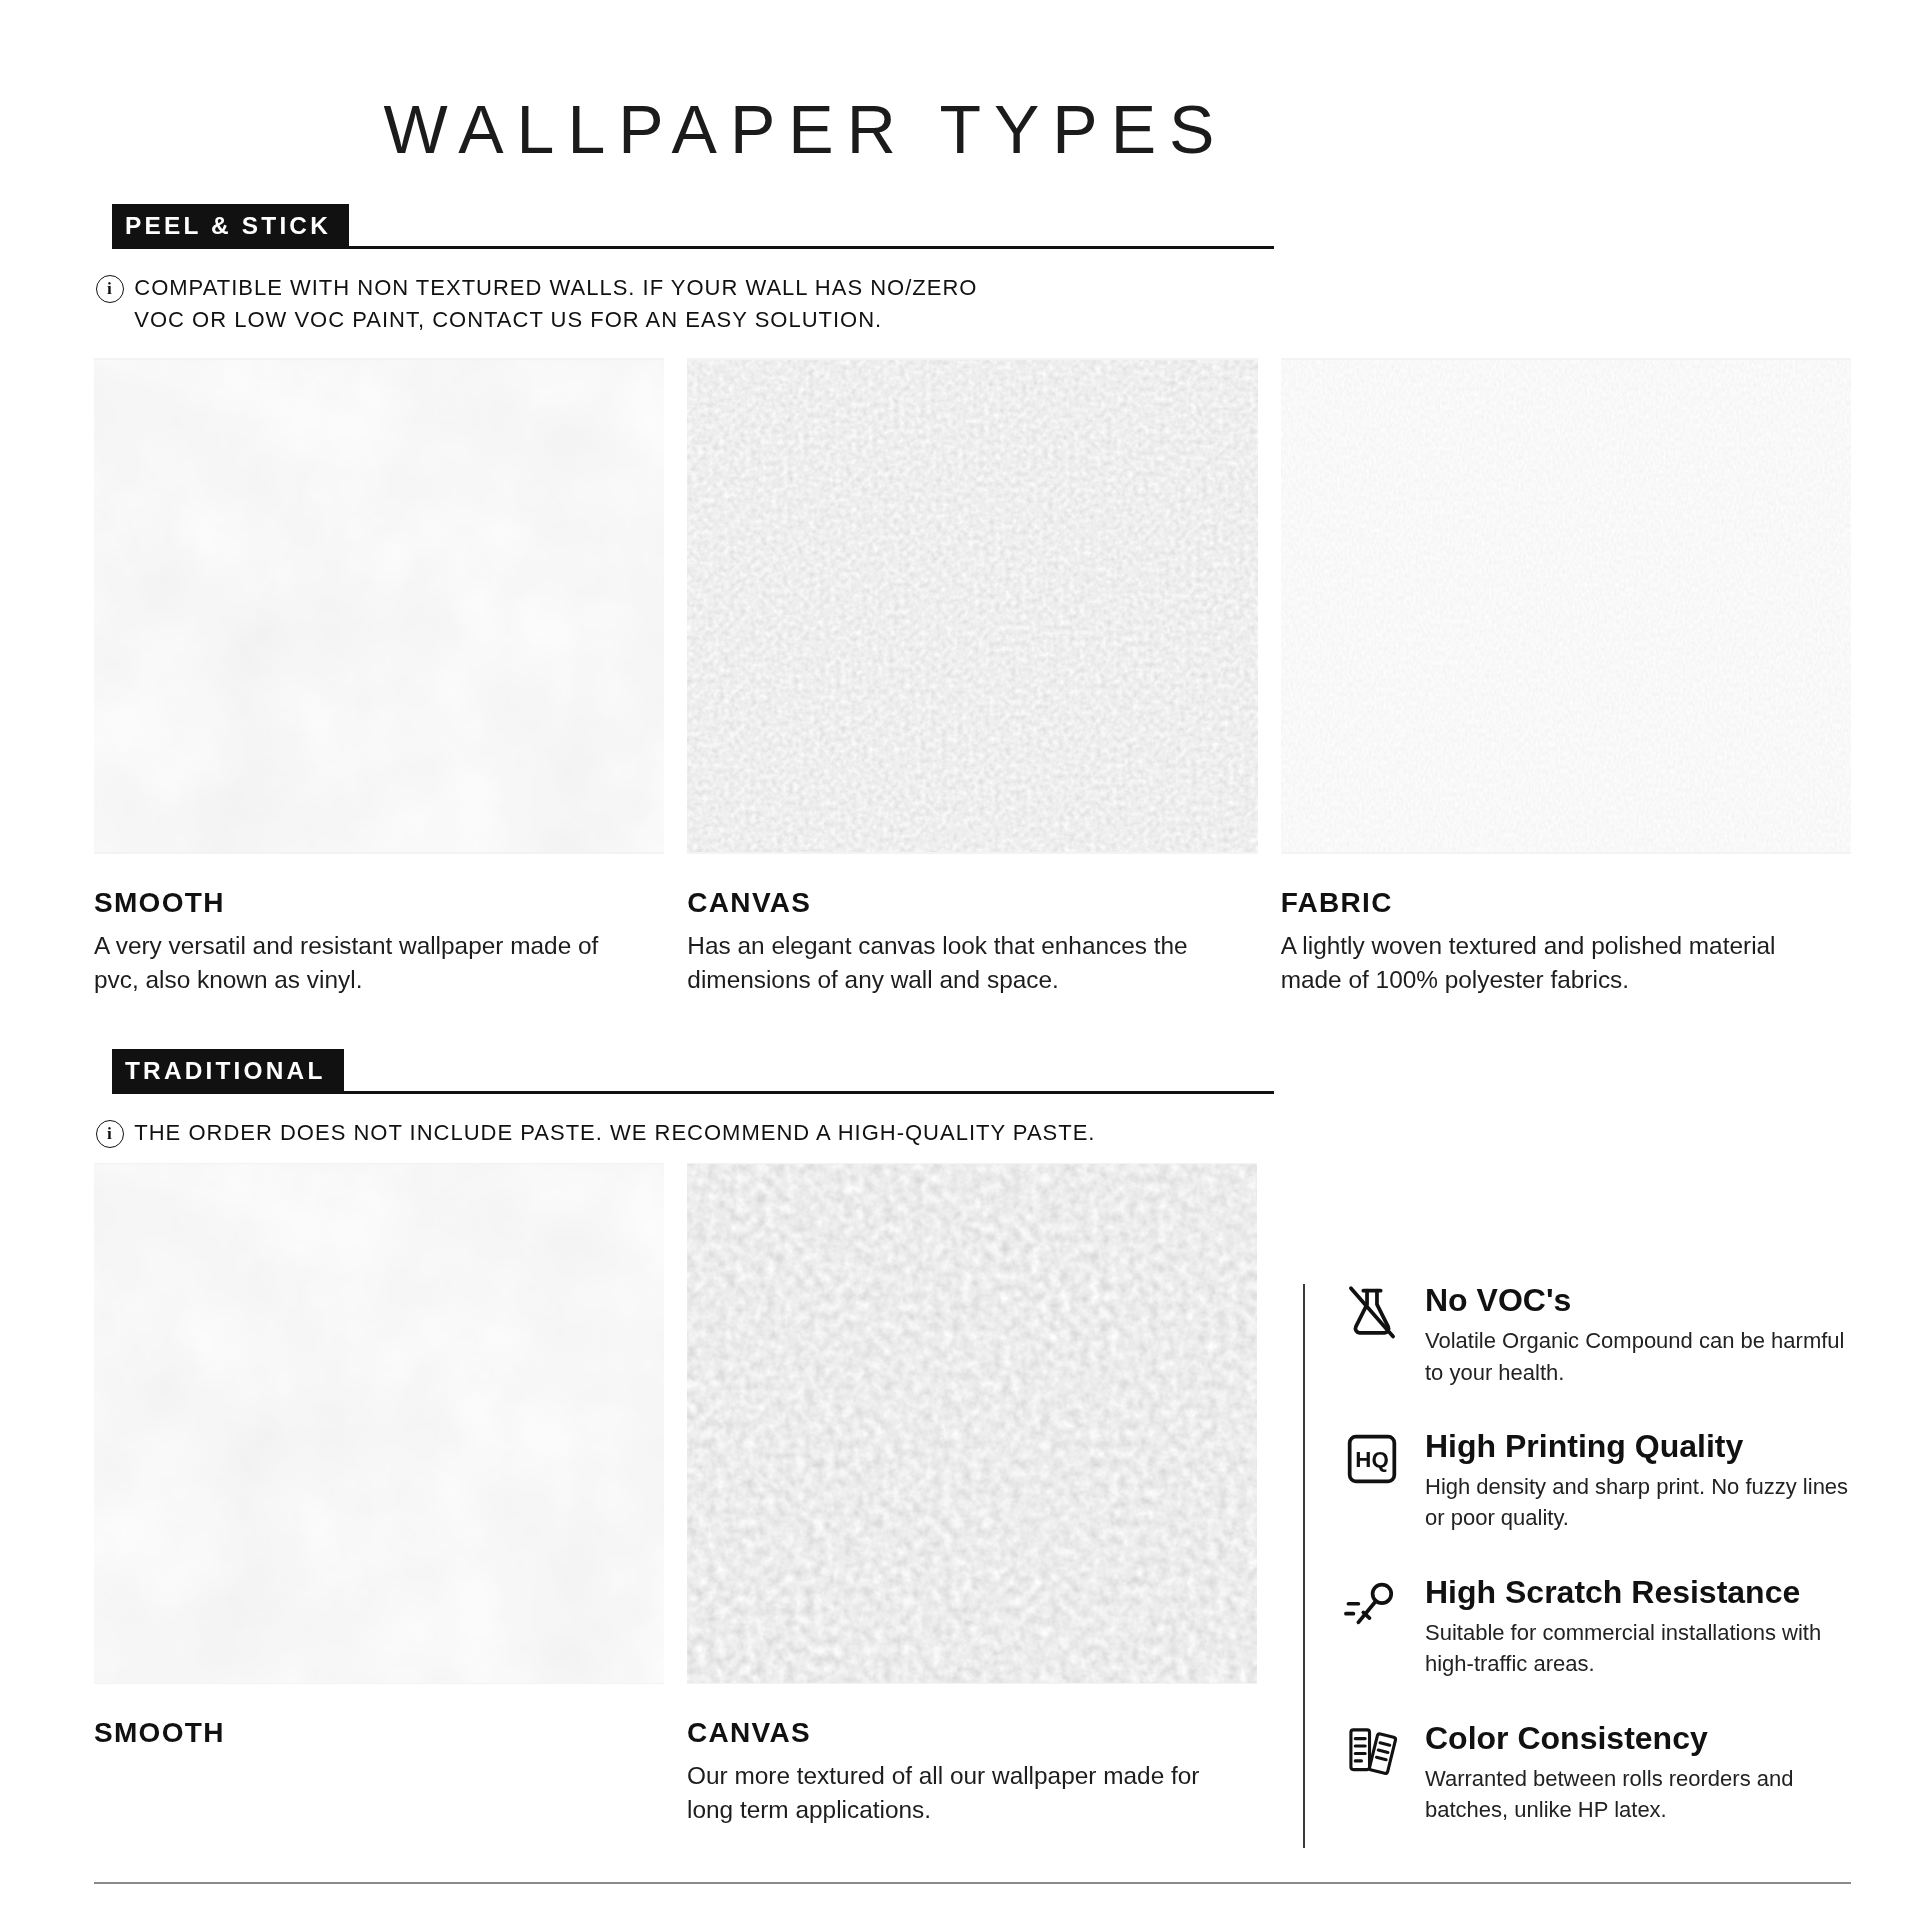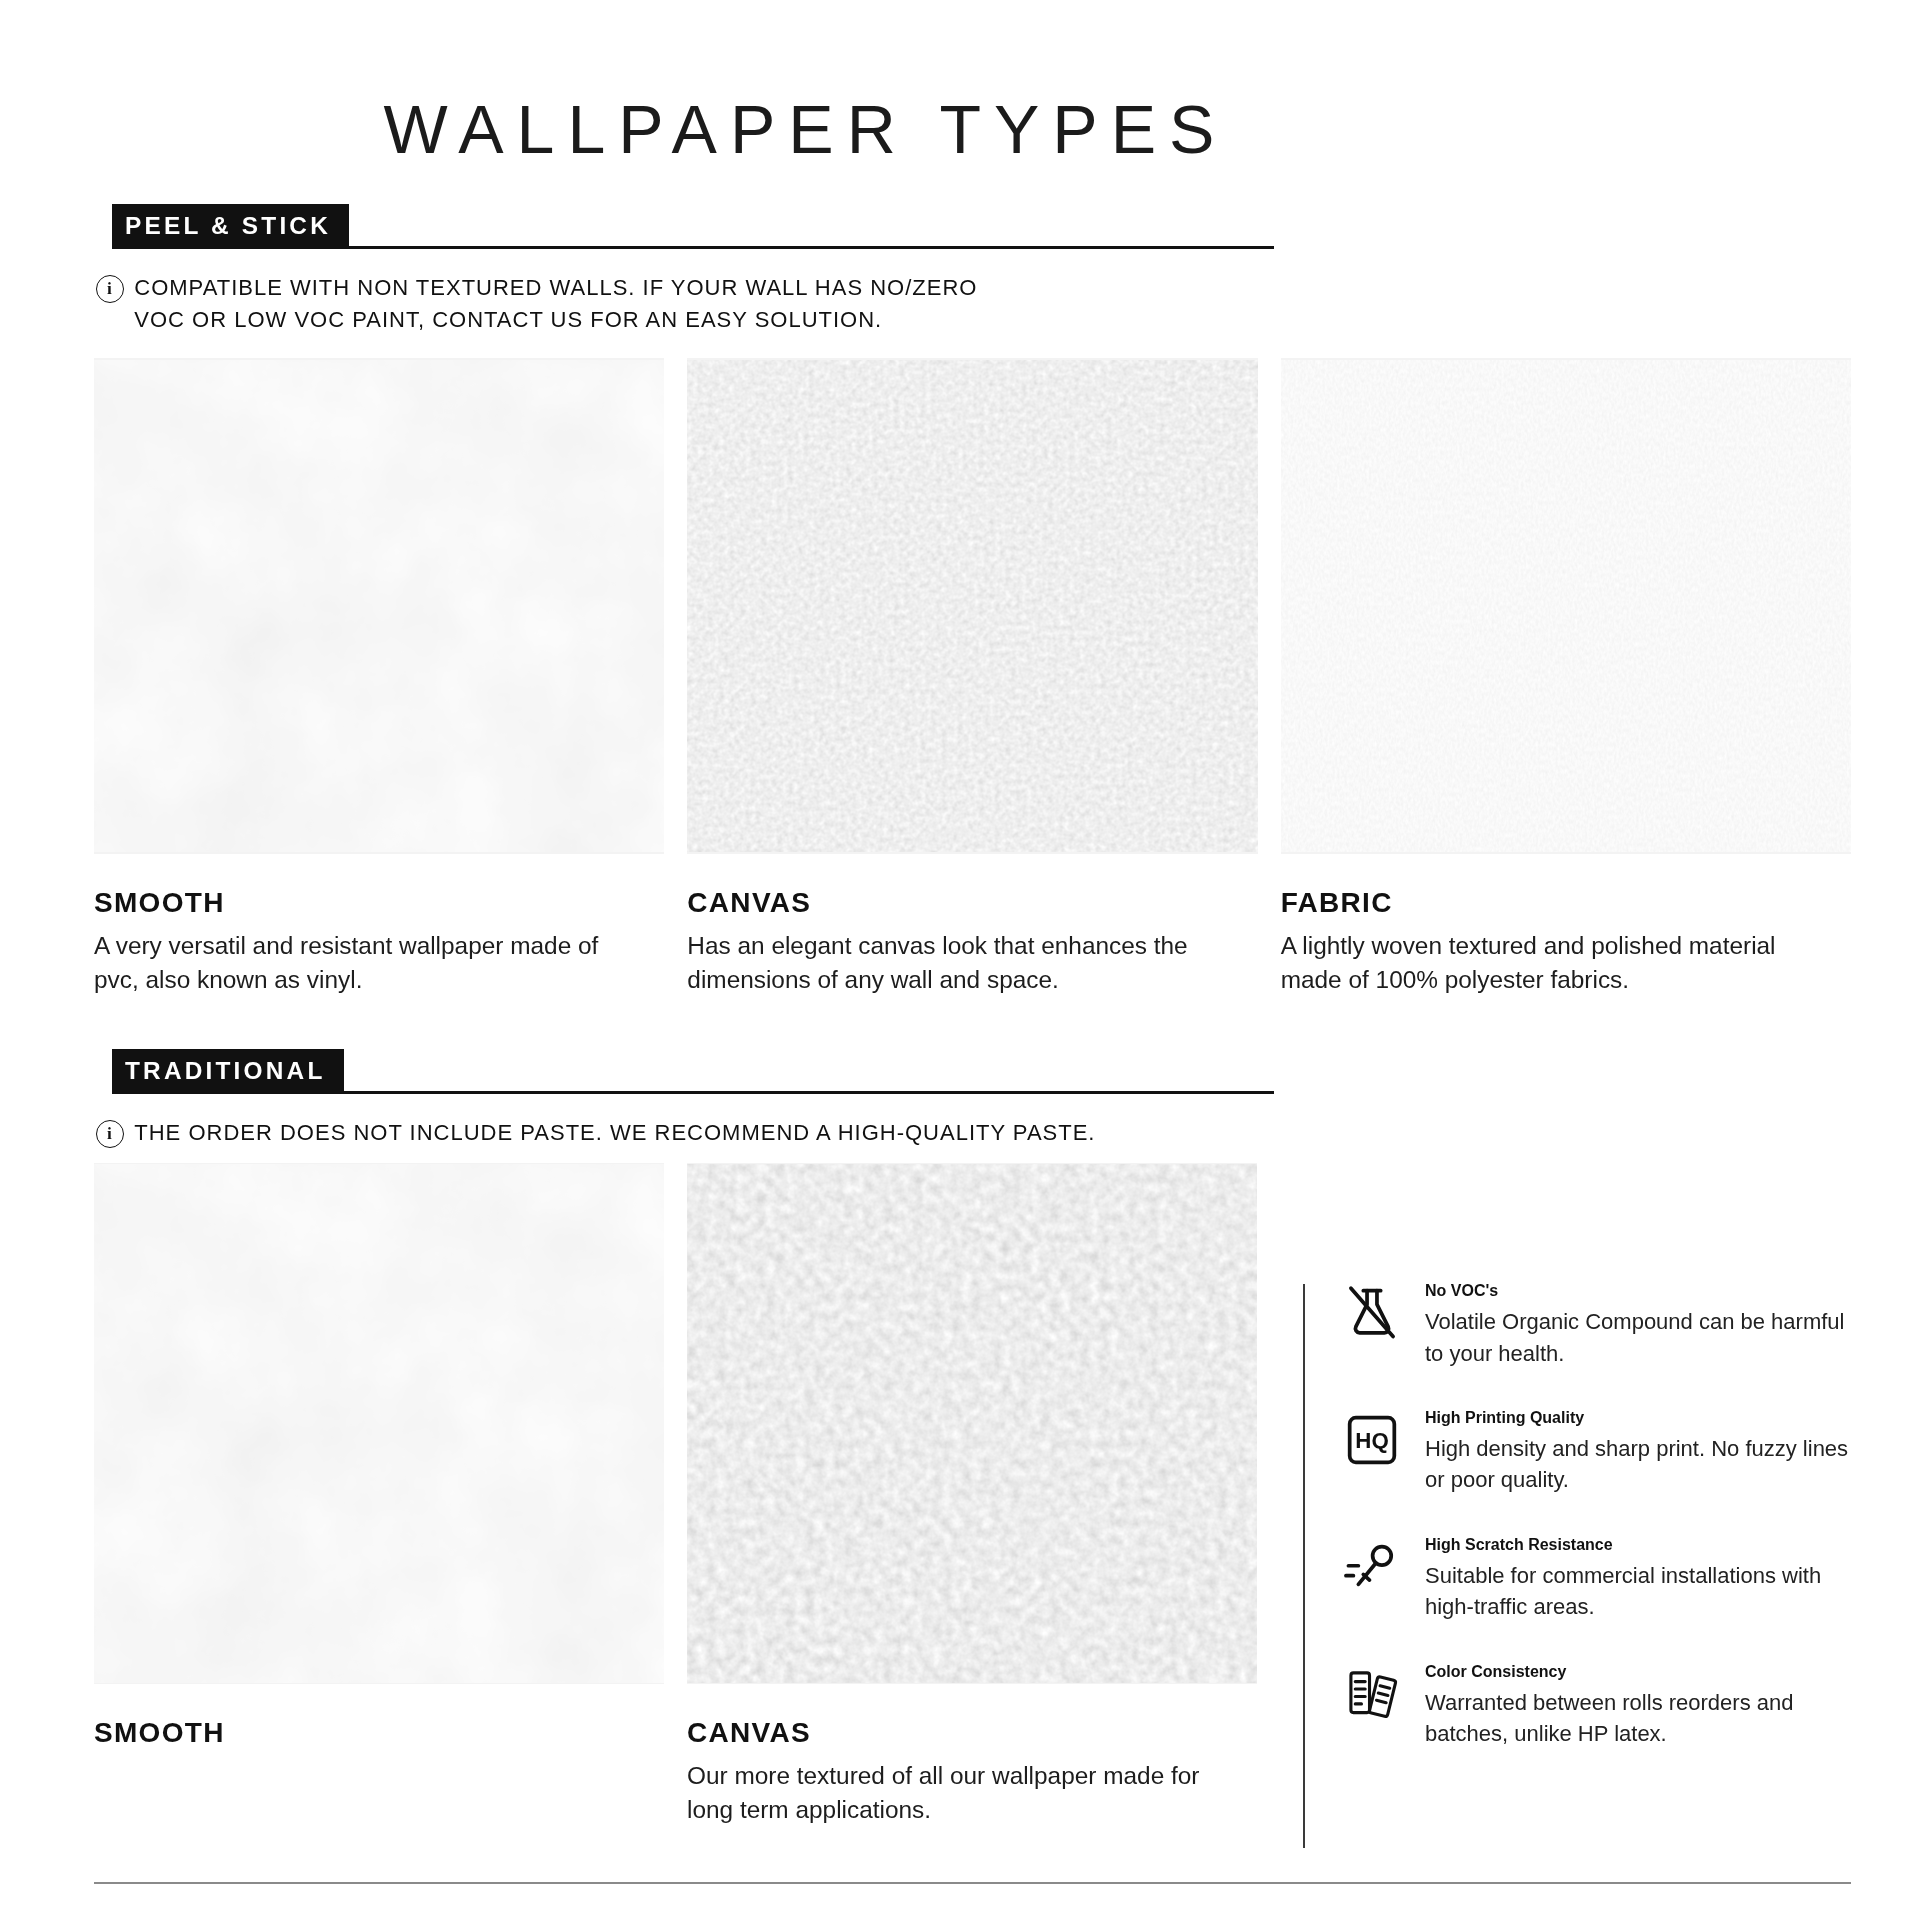--- a/index.html
+++ b/index.html
@@ -65,21 +65,21 @@
   
   .features-divider { position:absolute; left:1303px; top:1284px; width:1.9px; height:564px; background:#3a3a3a; }
   .features {
     position:absolute; left:1341px; top:1282px; width:521px;
     display:flex; flex-direction:column; gap:40px;
   }
   .feature { display:flex; gap:22px; }
   .feature-icon { width:62px; height:62px; flex:none; }
   .feature-icon svg { width:100%; height:100%; display:block; }
   .feature-text { min-width:0; }
-  .feature-title { font-size:16px; font-weight:bold; color:#111; margin-bottom:6.4px; }
+  .feature-title { font-size:32px; font-weight:bold; color:#111; margin-bottom:6.4px; }
   .feature-desc { font-size:22px; line-height:1.42; color:#222; }
 
   .bottom-rule { position:absolute; left:94px; top:1882px; width:1757px; height:1.9px; background:#8a8a8a; }
 
   .defs-holder { position:absolute; width:0; height:0; overflow:hidden; }
 </style>
 </head>
 <body>
 
 <div class="page">

